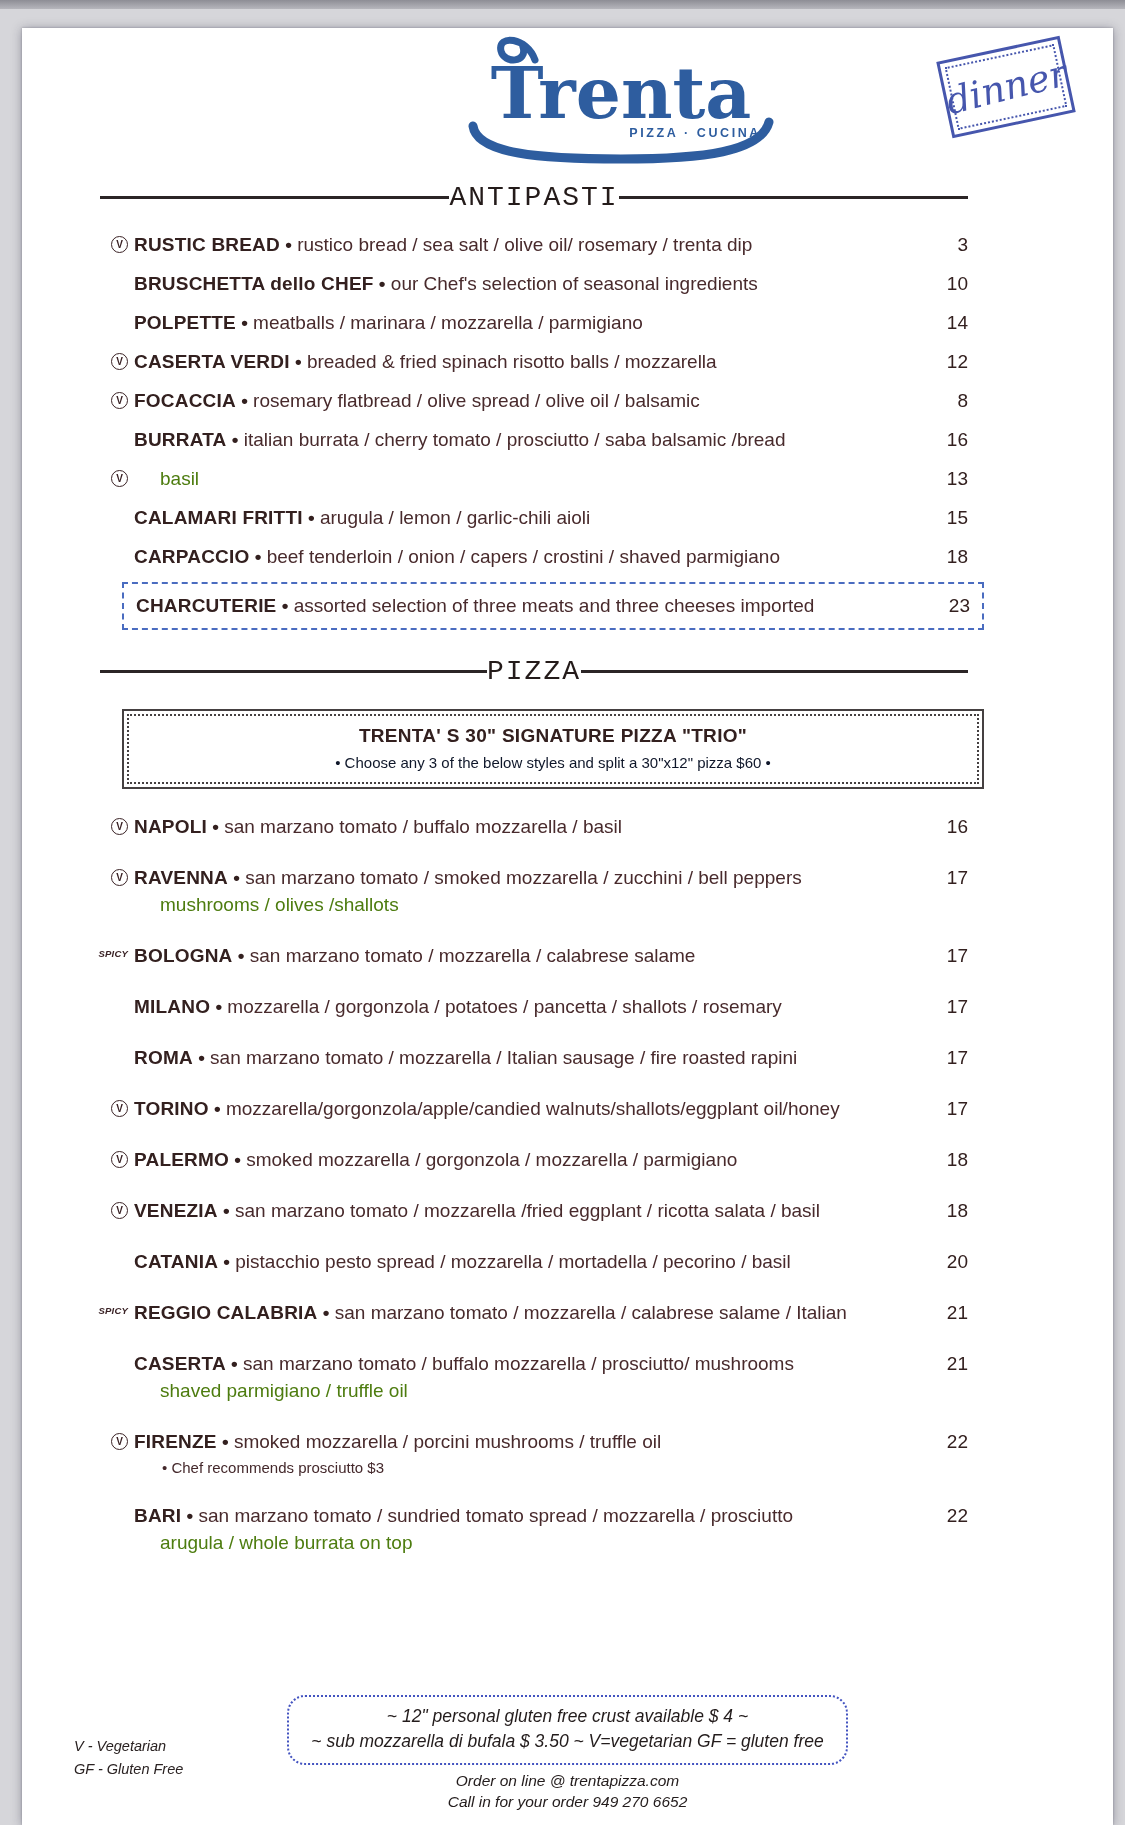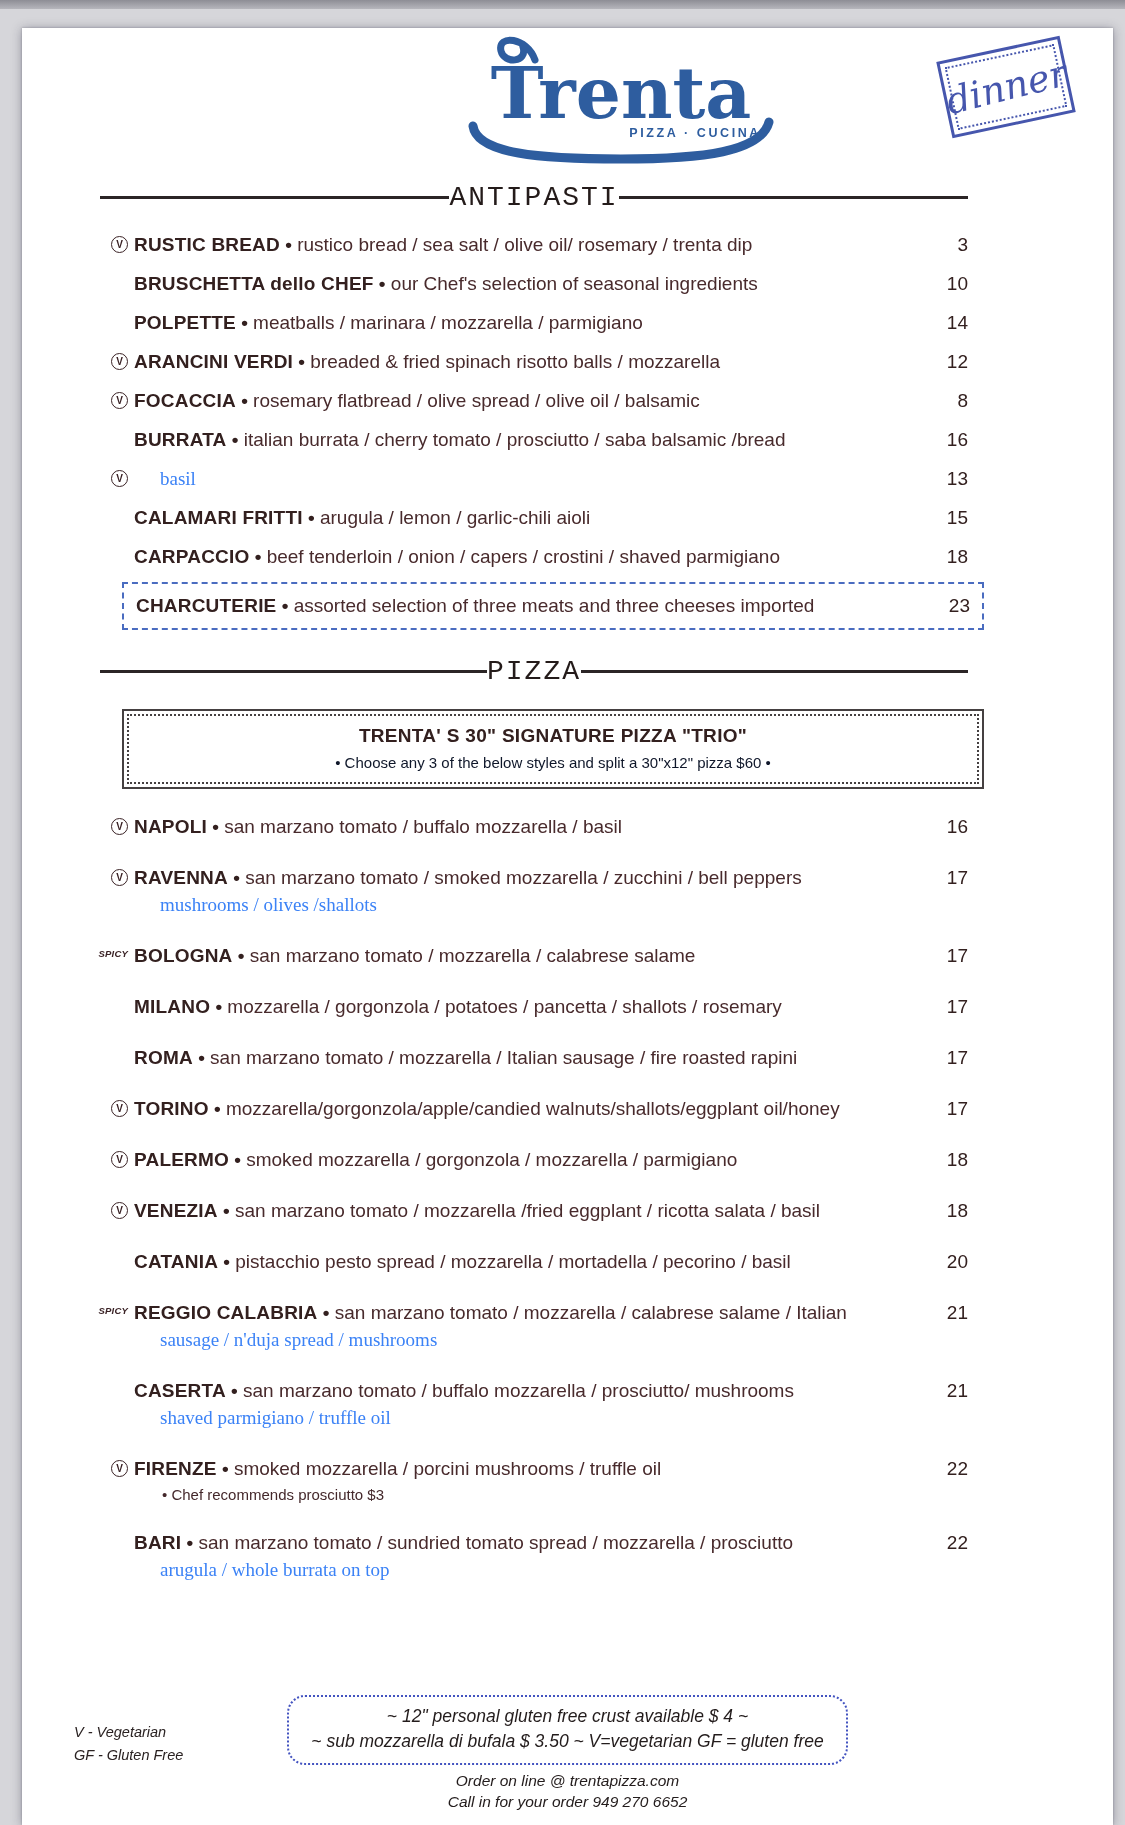--- a/index.html
+++ b/index.html
@@ -53,34 +53,34 @@
     padding-right:6px;align-items:center;height:27px;}
   .vcircle{width:17px;height:17px;border:1.7px solid #3a2225;border-radius:50%;
     font-size:10px;font-weight:700;display:flex;align-items:center;justify-content:center;
     color:#3a2225;line-height:1;}
   .spicy{font-size:9.5px;font-weight:700;font-style:italic;letter-spacing:.2px;color:#3a2225;
     transform:translateY(-2px);}
   .text{flex:1;min-width:0;}
   .name{font-weight:700;color:#33201f;letter-spacing:.2px;}
   .sep{font-weight:700;color:#33201f;}
   .desc{color:#482a2c;}
-  .cont{margin-left:26px;color:#3b82f6;font-family:Liberation Serif, serif;}
+  .cont{margin-left:26px;color:#4d7c0f;}
   .note{font-size:15px;line-height:20px;margin-left:28px;margin-top:3px;color:#44282b;}
   .price{flex:0 0 46px;text-align:right;color:#33201f;}
 
   .item.boxed{
     border:2.5px dashed #4a6cc0;
     margin:6px -16px 0 22px;
     padding:8px 12px 9px 12px;
     align-items:flex-end;
   }
 
   
   .footer{position:absolute;left:0;right:0;bottom:14px;text-align:center;}
-  .legend{position:absolute;left:52px;top:26px;text-align:left;font-style:italic;
+  .legend{position:absolute;left:52px;top:40px;text-align:left;font-style:italic;
     font-size:14.5px;line-height:23px;color:#2a2222;}
   .footer-box{display:inline-block;border:2px dotted #4353c0;border-radius:18px;
     padding:7px 22px 9px;font-style:italic;font-size:17.5px;line-height:25px;color:#231c1c;}
   .order-line{font-style:italic;font-size:15.5px;margin-top:7px;color:#231c1c;}
   .call-line{font-style:italic;font-size:15.5px;margin-top:3px;color:#231c1c;}
 </style>
 </head>
 <body>
 
 <div class="chrome-top"></div>
@@ -131,21 +131,21 @@
             <div class="text">
               <div class="line"><span class="name">POLPETTE</span><span class="sep"> • </span><span class="desc">meatballs / marinara / mozzarella / parmigiano</span></div>
             </div>
             <span class="price">14</span>
           </div>
           <div class="item">
             <span class="marker">
               <span class="vcircle">V</span>
             </span>
             <div class="text">
-              <div class="line"><span class="name">ARANCINI VERDI</span><span class="sep"> • </span><span class="desc">breaded &amp; fried spinach risotto balls / mozzarella</span></div>
+              <div class="line"><span class="name">CASERTA VERDI</span><span class="sep"> • </span><span class="desc">breaded &amp; fried spinach risotto balls / mozzarella</span></div>
             </div>
             <span class="price">12</span>
           </div>
           <div class="item">
             <span class="marker">
               <span class="vcircle">V</span>
             </span>
             <div class="text">
               <div class="line"><span class="name">FOCACCIA</span><span class="sep"> • </span><span class="desc">rosemary flatbread / olive spread / olive oil / balsamic</span></div>
             </div>
@@ -275,21 +275,20 @@
               <div class="line"><span class="name">CATANIA</span><span class="sep"> • </span><span class="desc">pistacchio pesto spread / mozzarella / mortadella / pecorino / basil</span></div>
             </div>
             <span class="price">20</span>
           </div>
           <div class="item">
             <span class="marker">
               <span class="spicy">SPICY</span>
             </span>
             <div class="text">
               <div class="line"><span class="name">REGGIO CALABRIA</span><span class="sep"> • </span><span class="desc">san marzano tomato / mozzarella / calabrese salame /  Italian</span></div>
-              <div class="cont">sausage / n'duja spread / mushrooms</div>
             </div>
             <span class="price">21</span>
           </div>
           <div class="item">
             <span class="marker"></span>
             <div class="text">
               <div class="line"><span class="name">CASERTA</span><span class="sep"> • </span><span class="desc">san marzano tomato / buffalo mozzarella / prosciutto/ mushrooms</span></div>
               <div class="cont">shaved parmigiano / truffle oil</div>
             </div>
             <span class="price">21</span>

